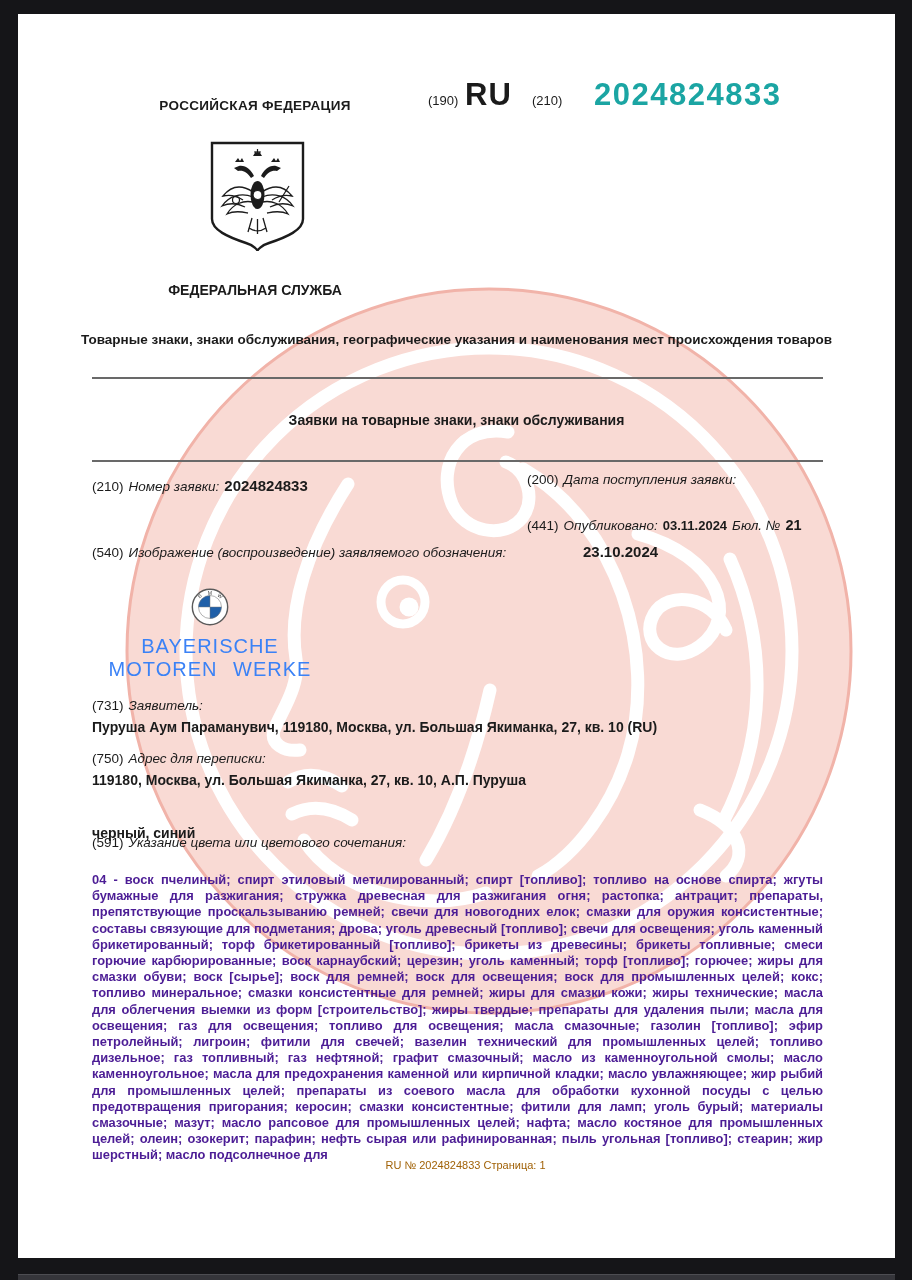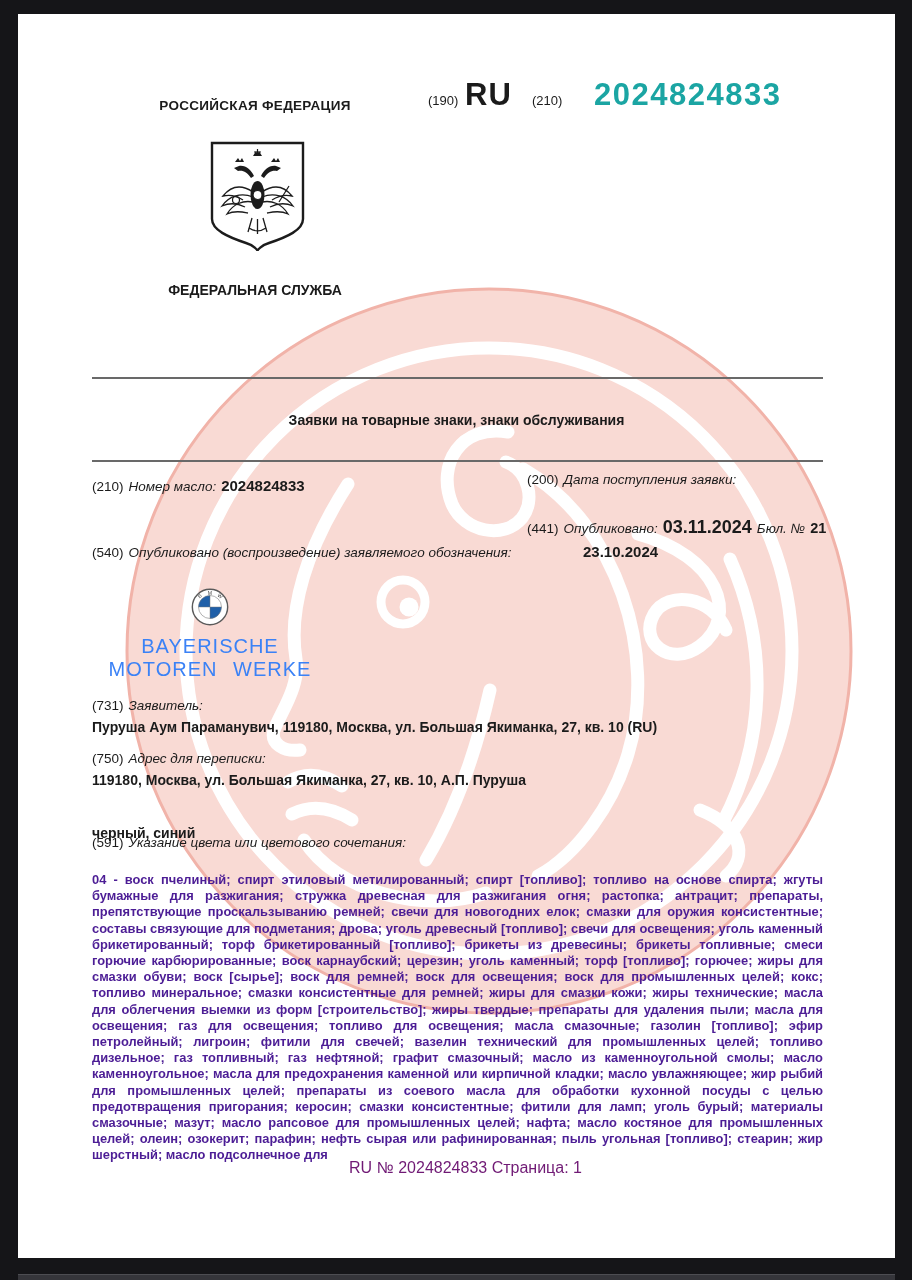--- a/index.html
+++ b/index.html
@@ -35,39 +35,39 @@
   .hr1 { top:363px; } .hr2 { top:446px; }
   .section-title { left:0; top:398px; width:877px; font-size:14px; font-weight:bold; }
   .row { font-size:13.5px; white-space:nowrap; }
   .row .code { margin-right:5px; }
   .row .lbl { font-style:italic; margin-right:5px; }
   .row .val { font-weight:bold; }
   .f210 { left:74px; top:463px; } .f210 .val { font-size:15px; }
   .f200 { left:509px; top:458px; }
   .f200v { left:565px; top:481px; font-size:15px; font-weight:bold;margin-top:48px; }
   .f441 { left:509px; top:503px; }
-  .f441 .val { font-size:18px; margin-right:5px; }
+  .f441 .val { font-size:13px; margin-right:5px; }
   .f441 .lbl2 { font-style:italic; margin-right:5px; }
   .f441 .val2 { font-weight:bold; font-size:14.5px; }
   .f540 { left:74px; top:531px; }
   .bmw-logo { left:173px; top:574px; }
   .brand { left:62px; top:621px; width:260px; font-size:20px; color:#3b82f6;
            letter-spacing:1px; word-spacing:9px; }
   .flabel { left:74px; font-size:13.5px; }
   .fvalue { left:74px; width:740px; font-size:14px; font-weight:bold; }
   .l731 { top:684px; } .v731 { top:705px; }
   .l750 { top:737px; } .v750 { top:758px; }
   .l591 { top:790px;margin-top:31px; } .v591 { top:811px; }
   .l511 { top:842px; }
   .goods {
     left:74px; top:858px; width:731px; max-height:292px; overflow:hidden;
     font-size:12.9px; font-weight:bold; line-height:16.2px;
     text-align:justify; color:#4c1d95;
   }
-  .footer { left:0; top:1145px; width:895px; font-size:16px; color:#701a75; }
+  .footer { left:0; top:1145px; width:895px; font-size:11px; color:#a16207; }
 </style>
 </head>
 <body>
 
 <div class="page">
 
   <svg class="wm" width="877" height="1244" viewBox="0 0 877 1244">
     <circle cx="471" cy="637" r="362" fill="#f9dad4" stroke="#f1b3a9" stroke-width="3"></circle>
     <g fill="none" stroke="#ffffff" stroke-width="13" stroke-linecap="round">
       <circle cx="471" cy="637" r="303"></circle>
@@ -117,40 +117,41 @@
       <path d="M74,62 L84,46"></path>
       <circle cx="52.5" cy="55" r="4.5" fill="#ffffff"></circle>
       <path d="M49,12 h7 M52.5,9 v6"></path>
     </g>
   </svg>
 
   <div class="abs office ctr">
     <div>ФЕДЕРАЛЬНАЯ СЛУЖБА</div>
   </div>
 
+  <div class="abs subject ctr">Товарные знаки, знаки обслуживания, географические указания и наименования мест происхождения товаров</div>
 
   <div class="abs hr hr1"></div>
   <div class="abs section-title ctr">Заявки на товарные знаки, знаки обслуживания</div>
   <div class="abs hr hr2"></div>
 
   <div class="abs row f210">
-    <span class="code">(210)</span><span class="lbl">Номер масло:</span><span class="val">2024824833</span>
+    <span class="code">(210)</span><span class="lbl">Номер заявки:</span><span class="val">2024824833</span>
   </div>
 
   <div class="abs row f200">
     <span class="code">(200)</span><span class="lbl">Дата поступления заявки:</span>
   </div>
   <div class="abs f200v">23.10.2024</div>
 
   <div class="abs row f441">
     <span class="code">(441)</span><span class="lbl">Опубликовано:</span><span class="val">03.11.2024</span><span class="lbl2">Бюл. №</span><span class="val2">21</span>
   </div>
 
   <div class="abs row f540">
-    <span class="code">(540)</span><span class="lbl">Опубликовано (воспроизведение) заявляемого обозначения:</span>
+    <span class="code">(540)</span><span class="lbl">Изображение (воспроизведение) заявляемого обозначения:</span>
   </div>
 
   <svg class="abs bmw-logo" width="38" height="38" viewBox="0 0 40 40">
     <circle cx="20" cy="20" r="18.6" fill="#ffffff" stroke="#5a5a5a" stroke-width="1.5"></circle>
     <circle cx="20" cy="20" r="12.1" fill="#ffffff" stroke="none"></circle>
     <path d="M20,20 L20,7.9 A12.1,12.1 0 0 0 7.9,20 Z" fill="#1f5fa8"></path>
     <path d="M20,20 L32.1,20 A12.1,12.1 0 0 1 20,32.1 Z" fill="#1f5fa8"></path>
     <circle cx="20" cy="20" r="12.1" fill="none" stroke="#777777" stroke-width="0.6"></circle>
     <path d="M20,7.9 V32.1 M7.9,20 H32.1" stroke="#777777" stroke-width="0.5"></path>
     <text x="10.5" y="10" font-size="5.4" fill="#474747" text-anchor="middle" transform="rotate(-38 10.5 10)">B</text>

